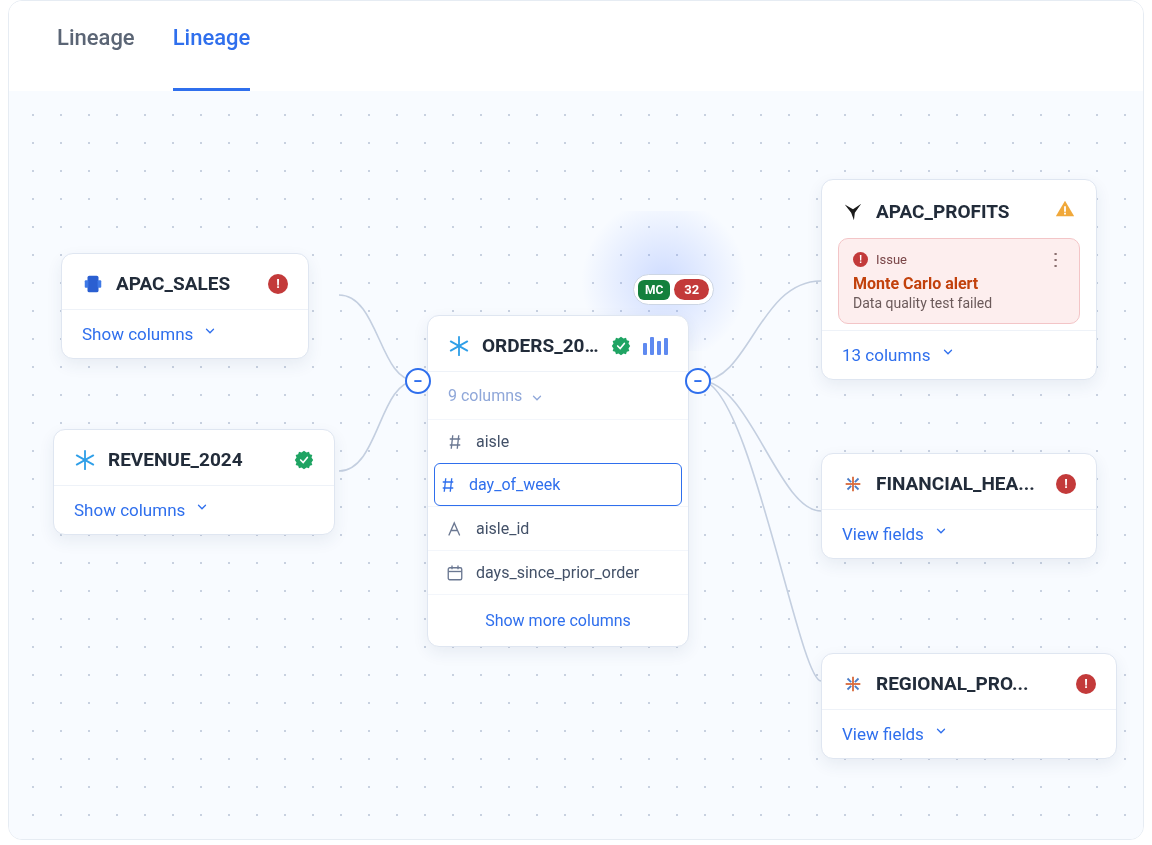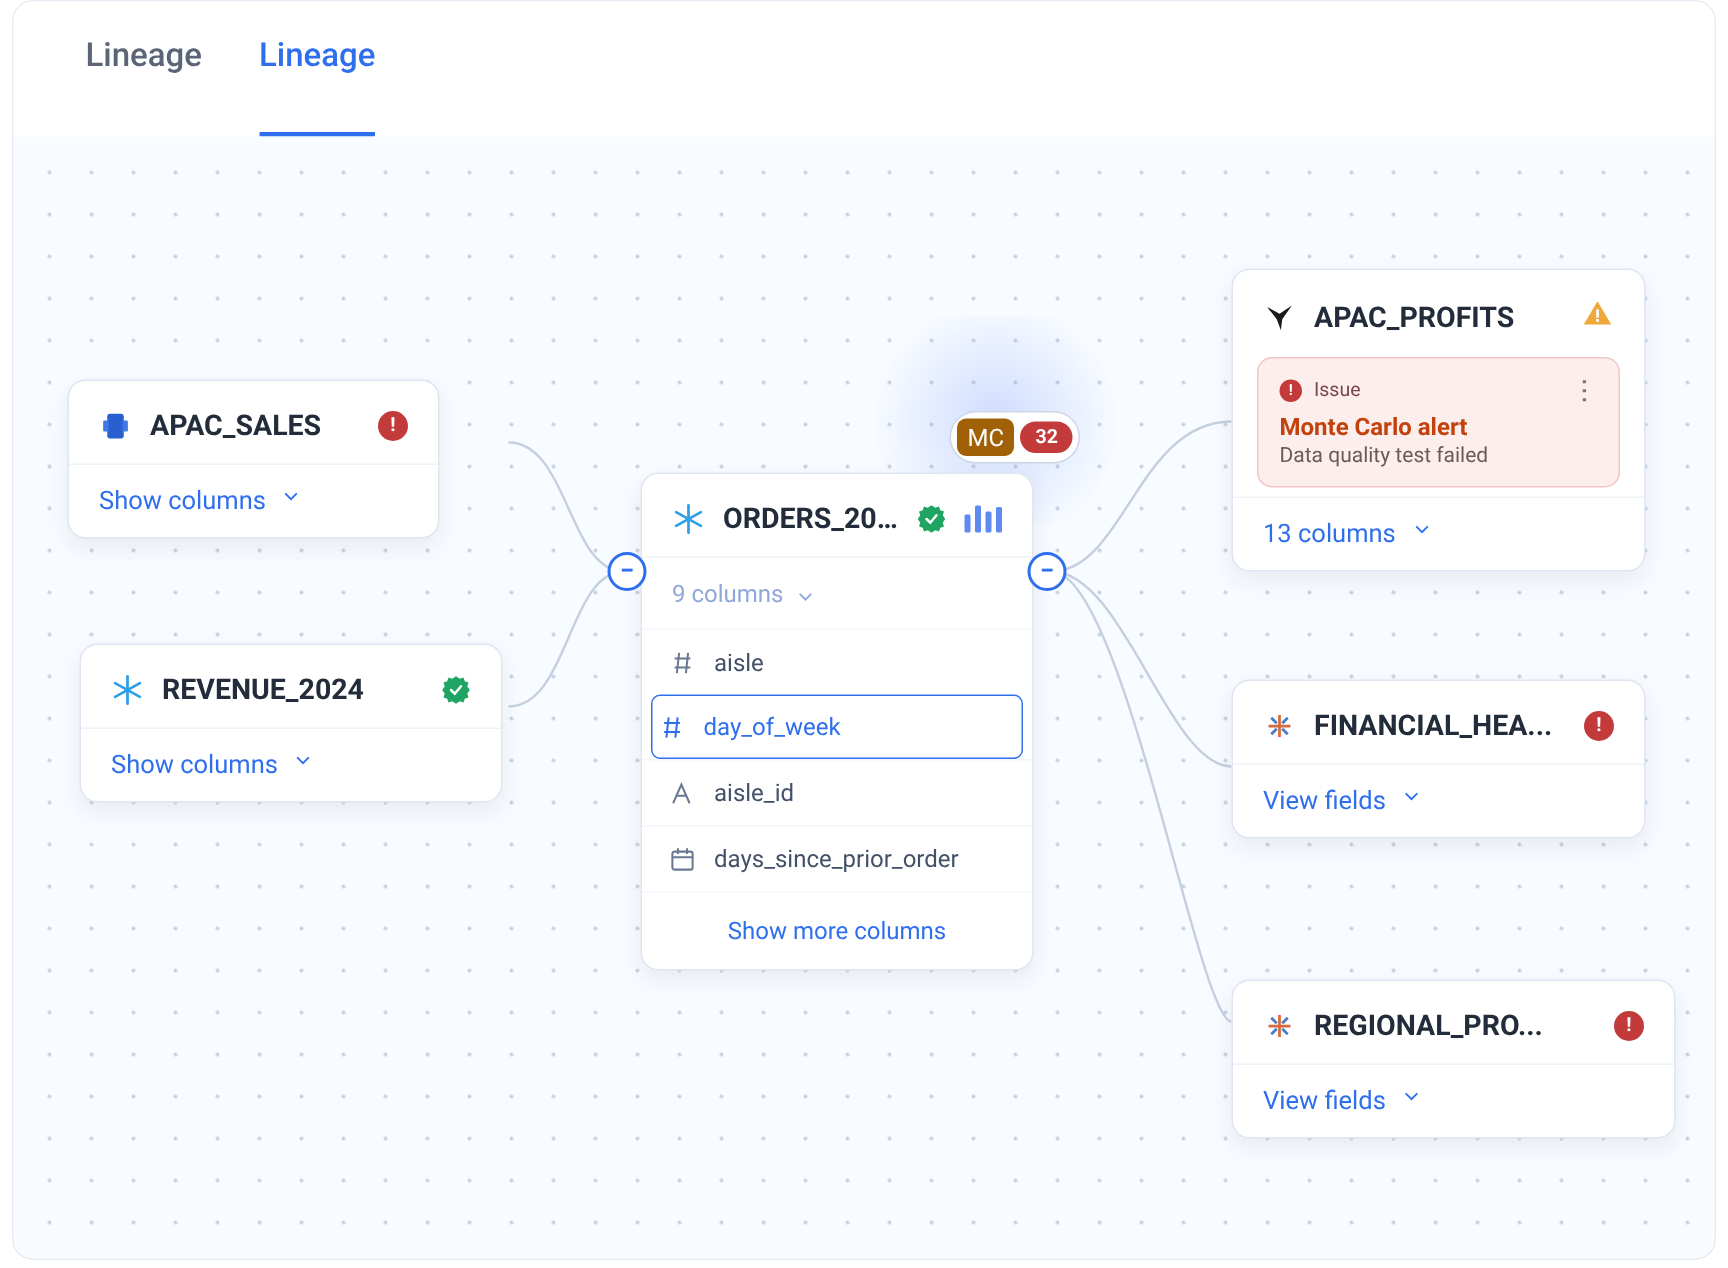--- a/index.html
+++ b/index.html
@@ -133,21 +133,21 @@
 .issue-dots { margin-left:auto; color:#8a6f6f; font-size:18px; letter-spacing:-1px; transform: rotate(90deg);}
 
 .pill-wrap {
   position: absolute;
   display: flex; align-items: center;
   background: #fff; border: 1px solid #cdd6e4;
   border-radius: 999px; padding: 4px;
   gap: 4px;
 }
 .pill-mc {
-  background: #a16207; color:#fff; font-size:16px; font-weight:400;
+  background: #15803d; color:#fff; font-size:12px; font-weight:700;
   padding: 3px 7px; border-radius: 6px;
 }
 .pill-count {
   background: #c33a3a; color:#fff; font-size:13px; font-weight:700;
   padding: 3px 10px; border-radius: 999px;
 }
 .glow {
   position:absolute; width:190px; height:140px;
   background: radial-gradient(circle, rgba(100,140,255,0.28) 0%, rgba(100,140,255,0) 70%);
 }
@@ -180,21 +180,21 @@
     <div class="glow" style="left:560px; top:120px;"></div>
 
     <svg class="edges">
       <path d="M 330 204 C 370 204, 370 290, 407 290"></path>
       <path d="M 330 380 C 370 380, 370 290, 407 290"></path>
       <path d="M 692 290 C 740 290, 750 190, 812 190"></path>
       <path d="M 692 290 C 740 290, 770 420, 812 420"></path>
       <path d="M 692 290 C 740 290, 790 590, 812 590"></path>
     </svg>
 
-    <div class="node" style="left:36px; top:162px; width:248px;">
+    <div class="node" style="left:52px; top:162px; width:248px;">
       <div class="node-head">
         <span class="icon-shell">
           <svg viewBox="0 0 24 24">
               <rect x="6" y="3" width="12" height="18" rx="2" fill="#2a5fd1"></rect>
               <rect x="3" y="8" width="4" height="8" rx="1" fill="#3e79e6"></rect>
               <rect x="17" y="8" width="4" height="8" rx="1" fill="#3e79e6"></rect>
             </svg>
         </span>
         <div class="node-title">APAC_SALES</div>
         <span class="err-circle">!</span>

